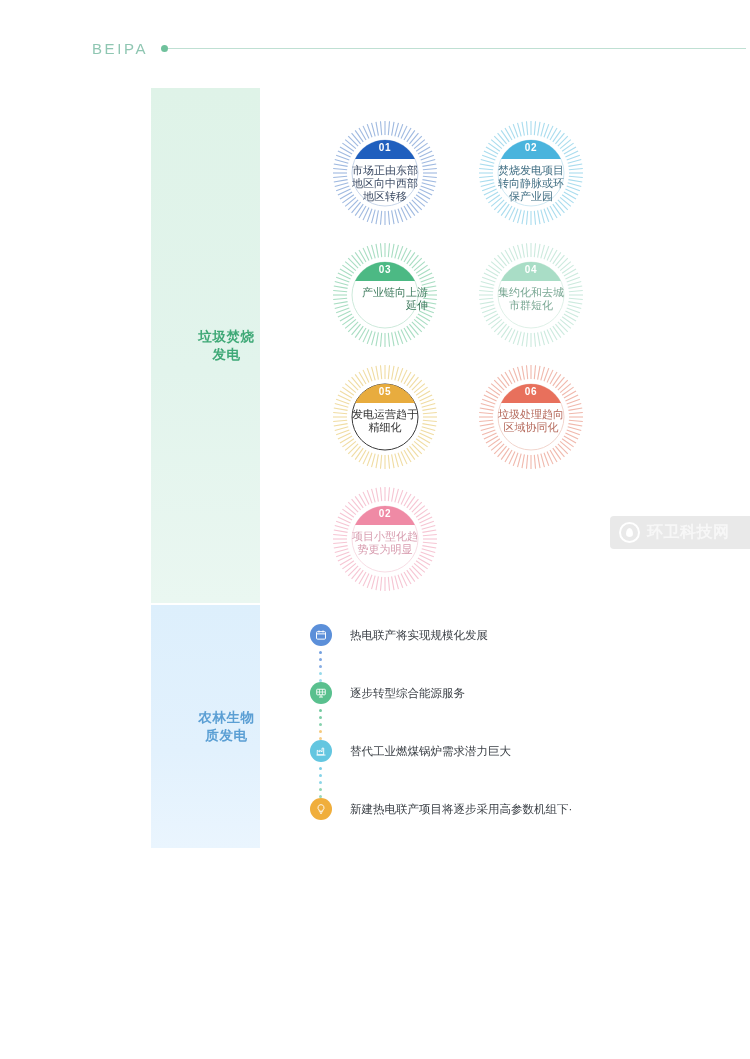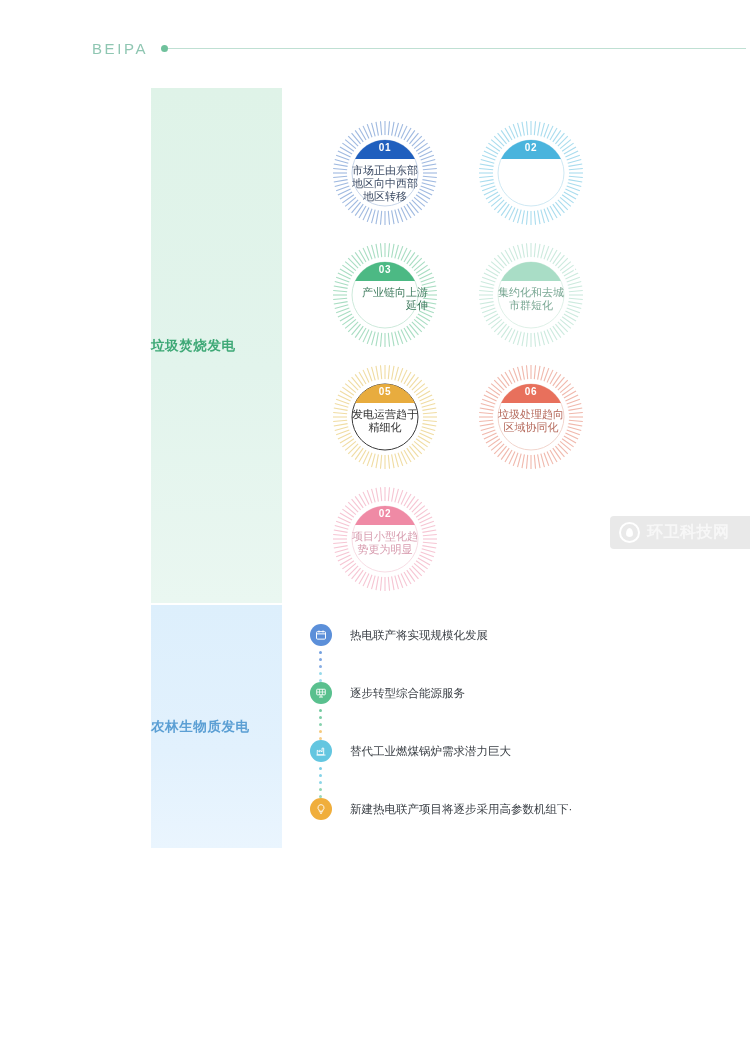--- a/index.html
+++ b/index.html
@@ -27,23 +27,24 @@
     width: 7px; height: 7px; border-radius: 50%;
     background: #6fc19c; margin-left: 13px; flex: 0 0 auto;
   }
   .brand-rule {
     height: 1px; background: #bfe0d3; flex: 1 1 auto;
     margin-right: 42px; margin-left: 0;
   }
 
   
   .panel {
-    position: absolute; left: 113px; width: 131px;
+    position: absolute; left: 113px; width: 109px;
     display: flex; align-items: center; justify-content: flex-start;
     text-align: center;
+    padding-left: 42px;
   }
   .panel-label {
     font-size: 13.5px; font-weight: bold; letter-spacing: .6px;
     font-family: "Liberation Sans", sans-serif;
   }
   .panel-waste {
     top: 88px; height: 515px;
     background: linear-gradient(180deg,#dff3e8 0%, #e2f4ec 55%, #eaf7f1 100%);
   }
   .panel-waste .panel-label { color: #3fa977; }
@@ -320,20 +321,25 @@
             <line x1="38.94" y1="20.56" x2="33.02" y2="7.87" stroke="#a9dcee" stroke-width="1.1"></line>
             <line x1="42.00" y1="19.29" x2="37.21" y2="6.14" stroke="#a9dcee" stroke-width="1.1"></line>
             <line x1="45.16" y1="18.29" x2="41.54" y2="4.77" stroke="#a9dcee" stroke-width="1.1"></line>
             <line x1="48.40" y1="17.58" x2="45.97" y2="3.79" stroke="#a9dcee" stroke-width="1.1"></line>
             <line x1="51.69" y1="17.14" x2="50.47" y2="3.20" stroke="#a9dcee" stroke-width="1.1"></line>
           </g>
         <circle class="ring" cx="55" cy="55" r="33" fill="#ffffff" stroke="#cfe9f4" stroke-width="1"></circle>
         <path class="banner" d="M 25.11689440503213 41 A 33 33 0 0 1 84.88310559496787 41 Z" fill="#4ab4dd"></path>
       </svg>
       <div class="badge-num" style="top: 24px;">02</div>
+      <div class="badge-text" style="color: rgb(63, 109, 130); top: 46px;">
+          <div>焚烧发电项目</div>
+          <div>转向静脉或环</div>
+          <div>保产业园</div>
+        </div>
     </div>
 
     <div class="badge c3">
       <svg viewBox="0 0 110 110">
         <g class="ticks">
             <line x1="55.00" y1="17.00" x2="55.00" y2="3.00" stroke="#a8ddc2" stroke-width="1.1"></line>
             <line x1="58.31" y1="17.14" x2="59.53" y2="3.20" stroke="#a8ddc2" stroke-width="1.1"></line>
             <line x1="61.60" y1="17.58" x2="64.03" y2="3.79" stroke="#a8ddc2" stroke-width="1.1"></line>
             <line x1="64.84" y1="18.29" x2="68.46" y2="4.77" stroke="#a8ddc2" stroke-width="1.1"></line>
             <line x1="68.00" y1="19.29" x2="72.79" y2="6.14" stroke="#a8ddc2" stroke-width="1.1"></line>
@@ -487,21 +493,21 @@
             <line x1="36.00" y1="22.09" x2="29.00" y2="9.97" stroke="#cceade" stroke-width="1.1"></line>
             <line x1="38.94" y1="20.56" x2="33.02" y2="7.87" stroke="#cceade" stroke-width="1.1"></line>
             <line x1="42.00" y1="19.29" x2="37.21" y2="6.14" stroke="#cceade" stroke-width="1.1"></line>
             <line x1="45.16" y1="18.29" x2="41.54" y2="4.77" stroke="#cceade" stroke-width="1.1"></line>
             <line x1="48.40" y1="17.58" x2="45.97" y2="3.79" stroke="#cceade" stroke-width="1.1"></line>
             <line x1="51.69" y1="17.14" x2="50.47" y2="3.20" stroke="#cceade" stroke-width="1.1"></line>
           </g>
         <circle class="ring" cx="55" cy="55" r="33" fill="#ffffff" stroke="#dff1e8" stroke-width="1"></circle>
         <path class="banner" d="M 25.11689440503213 41 A 33 33 0 0 1 84.88310559496787 41 Z" fill="#a9ddc6"></path>
       </svg>
-      <div class="badge-num" style="top: 24px; text-align: right;">04</div>
+      <div class="badge-num" style="top: 24px;">04</div>
       <div class="badge-text" style="color: rgb(122, 168, 148); top: 46px;">
           <div>集约化和去城</div>
           <div>市群短化</div>
         </div>
     </div>
 
     <div class="badge c5">
       <svg viewBox="0 0 110 110">
         <g class="ticks">
             <line x1="55.00" y1="17.00" x2="55.00" y2="3.00" stroke="#f0dca2" stroke-width="1.1"></line>

